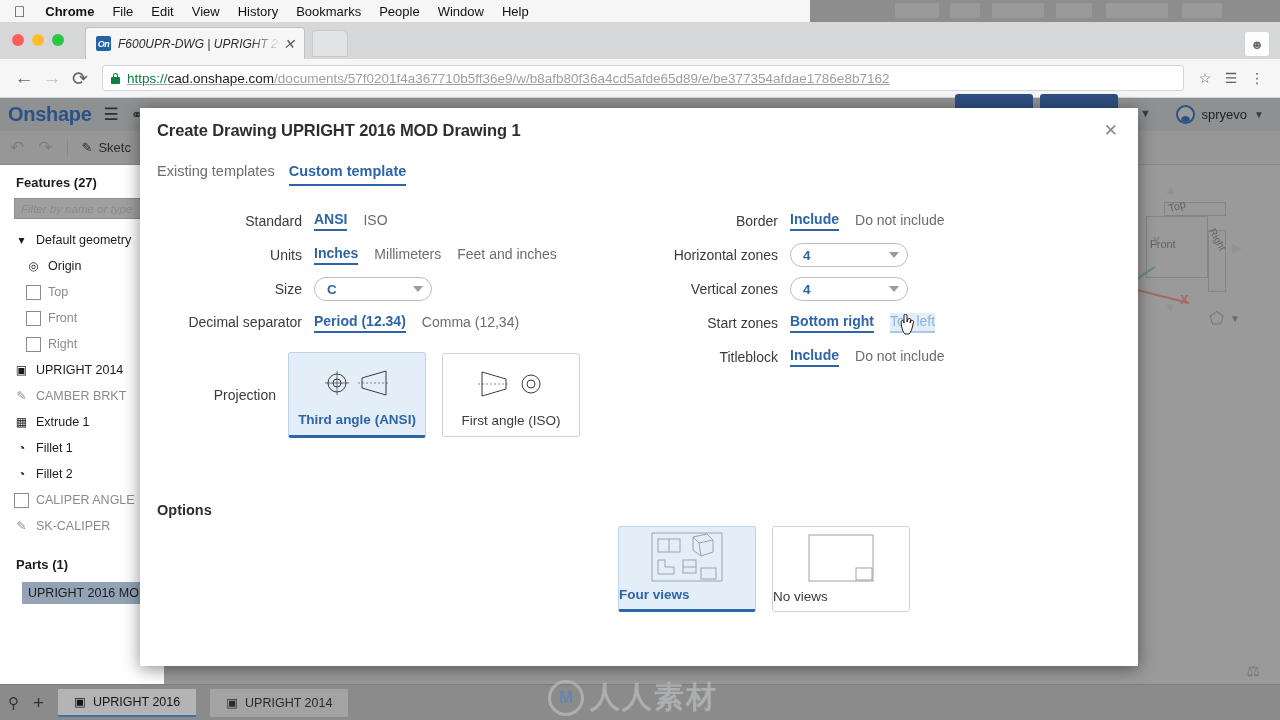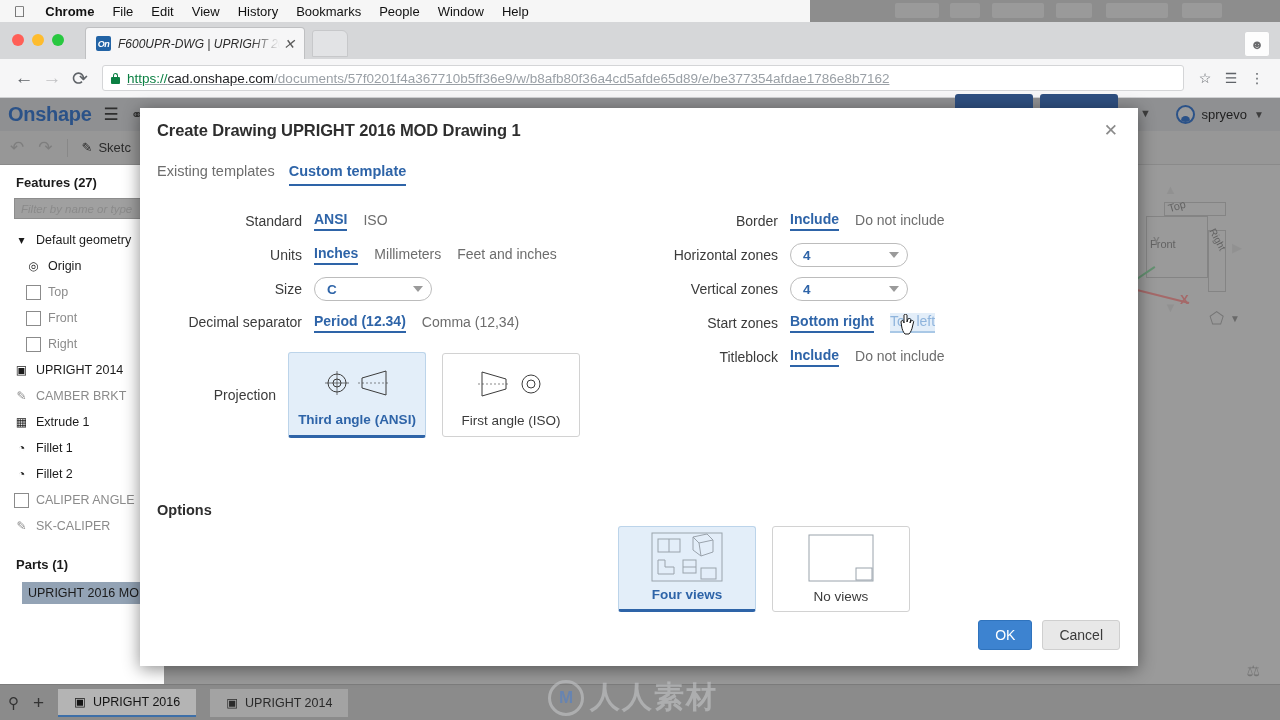--- a/index.html
+++ b/index.html
@@ -212,21 +212,21 @@
   .card .art { flex: 1 1 auto; display: flex; align-items: center; justify-content: center;
     gap: 8px; }
   .card .cname { font-size: 13.5px; color: #3b3b3b; padding-bottom: 8px; }
   .card.sel .cname { color: #2e64a8; font-weight: bold; }
 
   .options-title { font-size: 14.5px; font-weight: bold; color: #2e2e2e;
     margin: 16px 0 0 17px; }
   .views-row { display: flex; justify-content: flex-end; padding-right: 228px;
     margin-top: 8px; gap: 16px; }
   .vcard { width: 138px; height: 86px; border: 1px solid #d2d2d2; border-radius: 3px;
-    background: #fff; display: flex; flex-direction: column; align-items: center;
+    background: #fff; display: flex; flex-direction: column; 
     justify-content: center; }
   .vcard.sel { background: #e3eef9; border-color: #bcd4ea; border-bottom: 3px solid #2e64a8; }
   .vcard .art { flex: 1 1 auto; display: flex; align-items: center; justify-content: center; }
   .vcard .cname { font-size: 13.5px; color: #3b3b3b; padding-bottom: 7px; }
   .vcard.sel .cname { color: #2e64a8; font-weight: bold; }
 
   .modal-footer { position: absolute; left: 0; bottom: 0; width: 998px; height: 62px;
     display: flex; align-items: center; justify-content: flex-end; gap: 10px;
     padding-right: 18px; }
   .btn { height: 30px; min-width: 44px; padding: 0 16px; border-radius: 3px;
@@ -579,24 +579,20 @@
         <div class="art">
           <svg width="66" height="48" viewBox="0 0 66 48">
             <rect x="1" y="1" width="64" height="46" fill="none" stroke="#9aa3ac"></rect>
             <rect x="48" y="34" width="16" height="12" fill="none" stroke="#9aa3ac"></rect>
           </svg>
         </div>
         <div class="cname">No views</div>
       </div>
     </div>
 
-    <div class="modal-footer">
-      <div class="btn primary">OK</div>
-      <div class="btn ghost">Cancel</div>
-    </div>
   </div>
 
   <div class="cursor">
     <svg width="18" height="22" viewBox="0 0 18 22">
       <path d="M5 1 C5 0 8 0 8 1 L8 8 L9 5 C9.5 4 12 4.5 11.7 5.6 L11 9 L12 7 C12.6 6 15 6.7 14.6 7.8 L13.6 12 C13 15 12 18 10 20 L6 20 C4 18 3 15 2.6 12 L2 8 C1.8 6.6 4.2 6 4.6 7.4 L5 9 Z" fill="#fff" stroke="#1a1a1a" stroke-width="1"></path>
     </svg>
   </div>
 
 </div>
 

